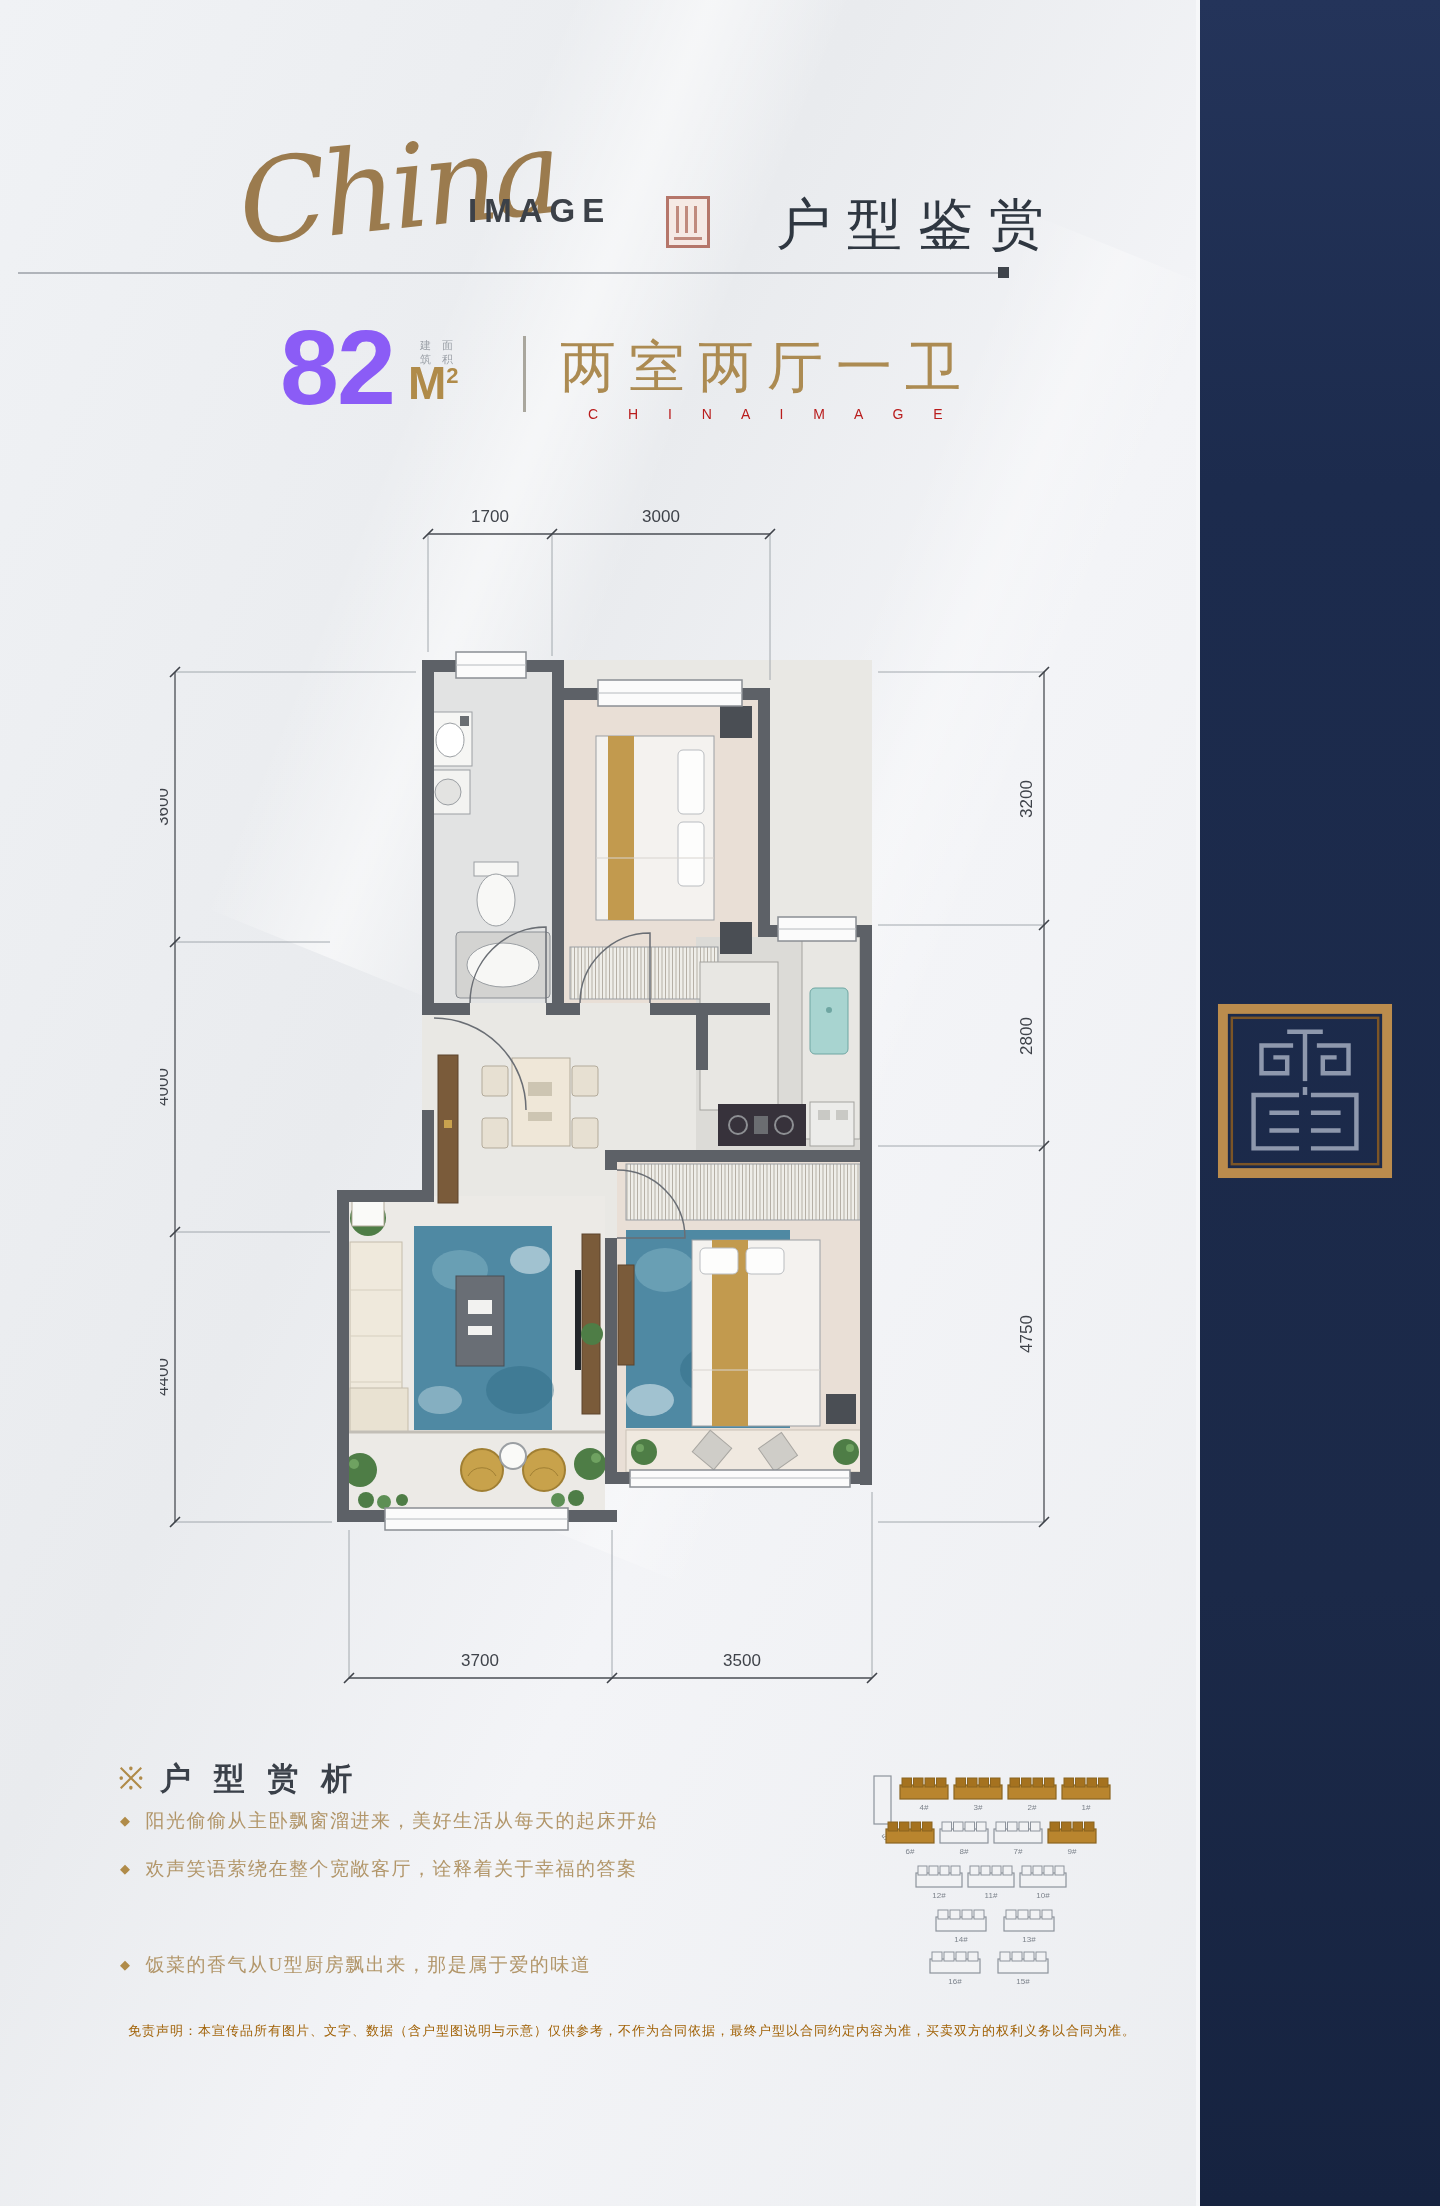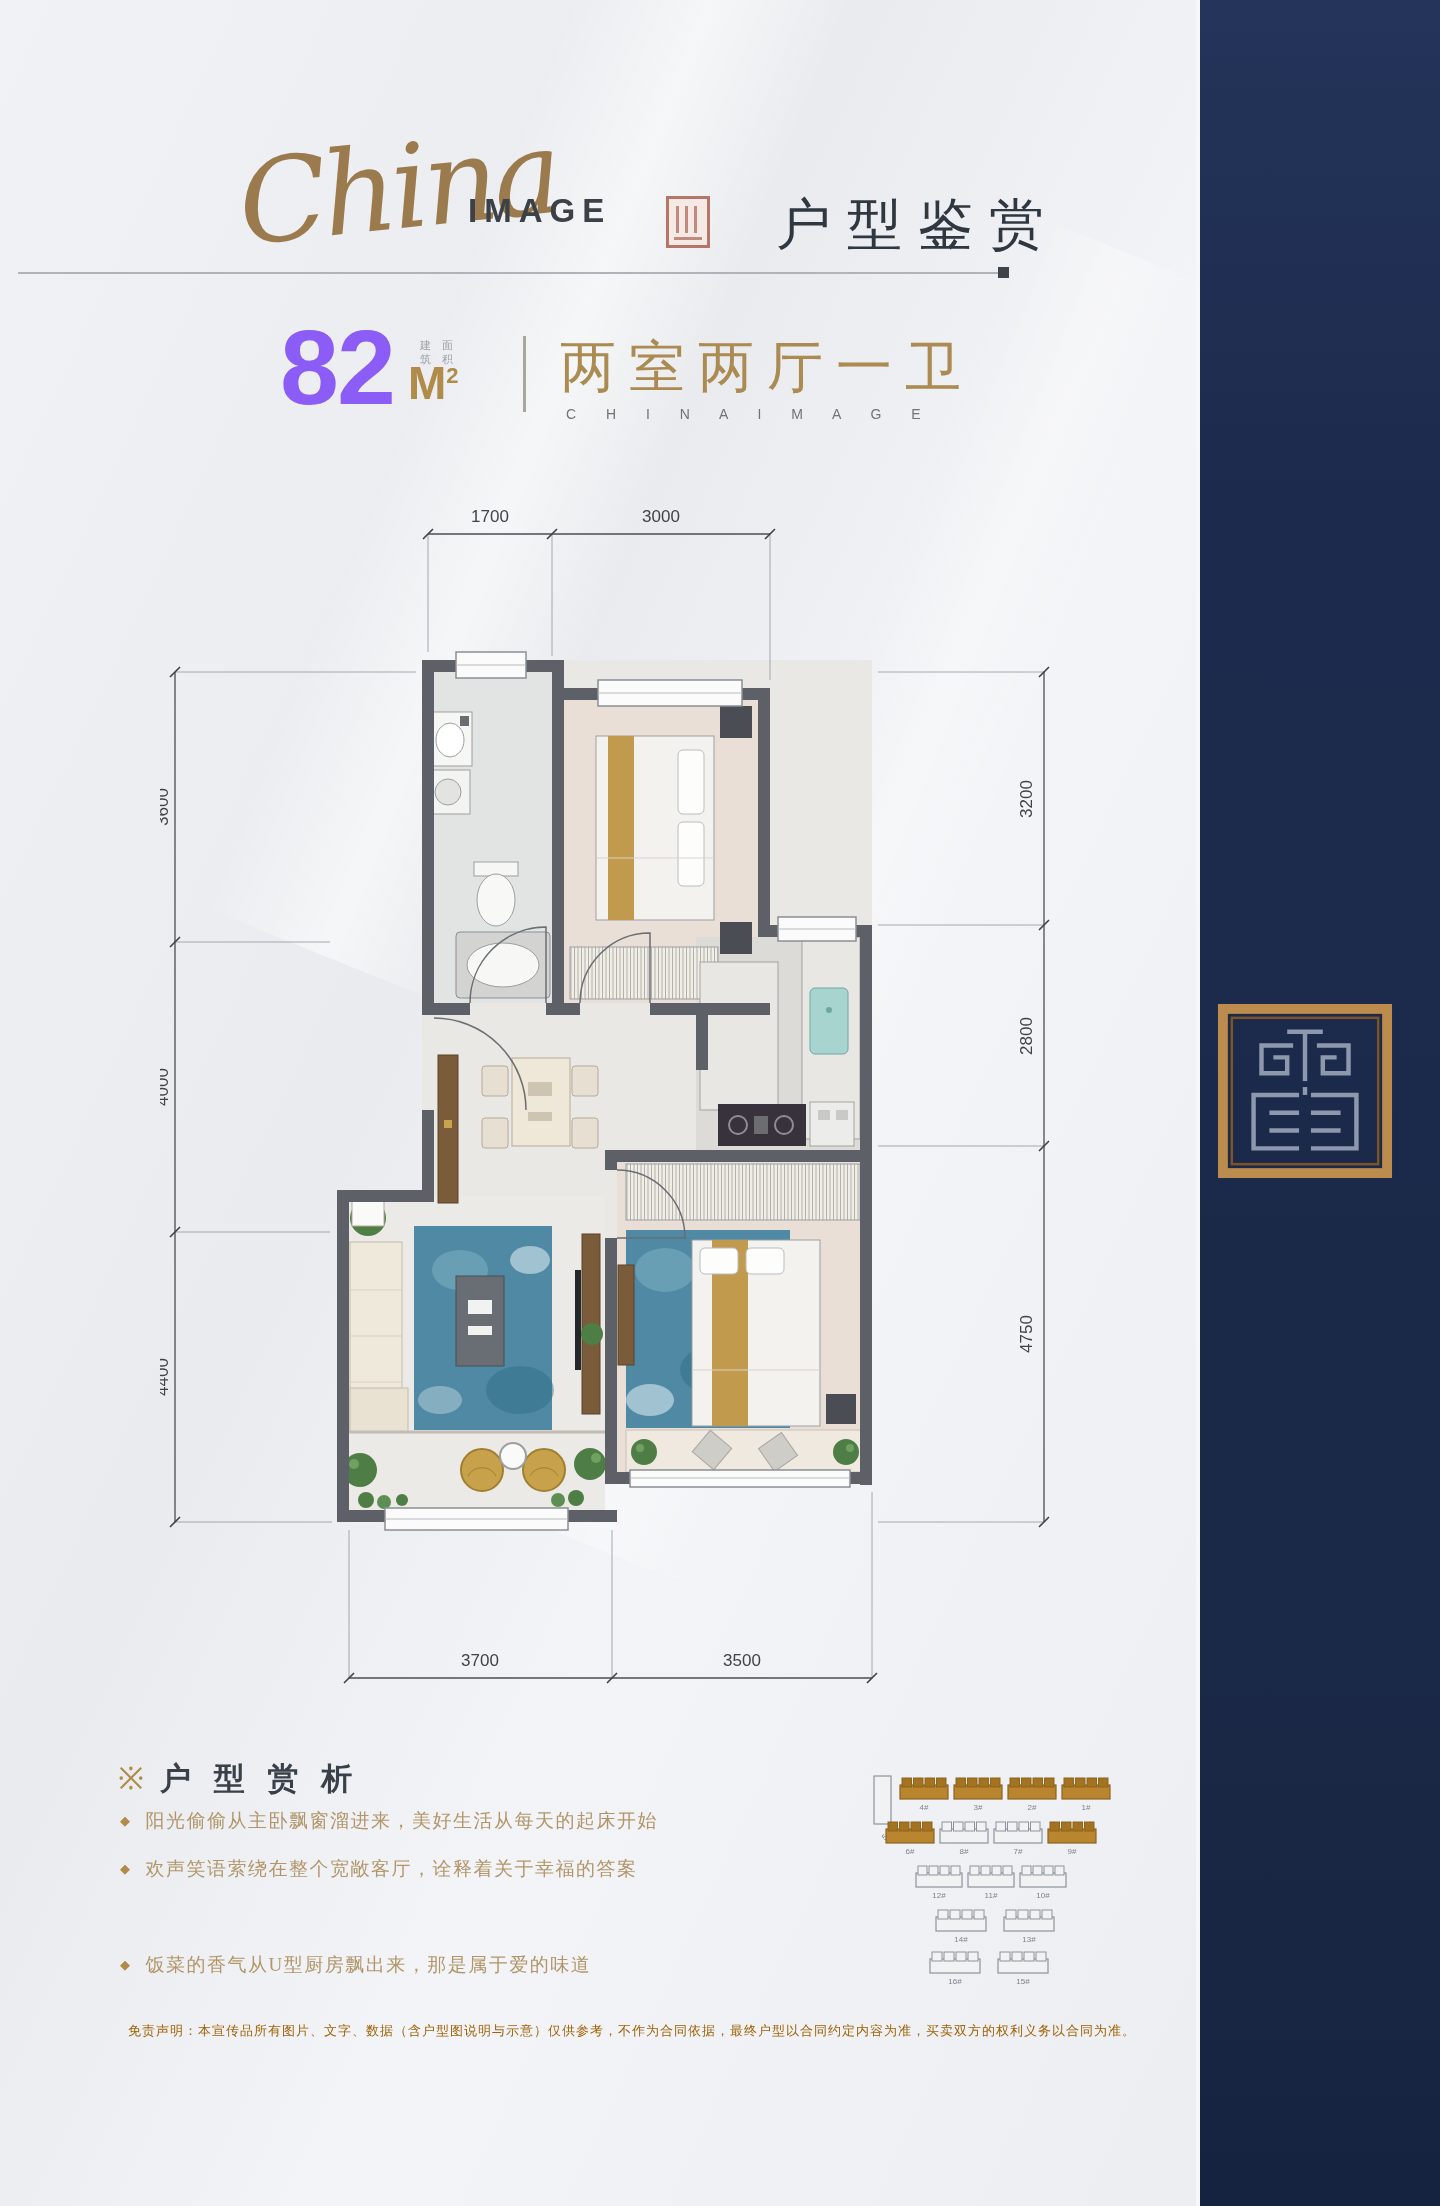--- a/index.html
+++ b/index.html
@@ -39,22 +39,22 @@
   
   .area-number{position:absolute;left:280px;top:314px;font-size:106px;line-height:106px;
     font-weight:700;color:#8b5cf6;letter-spacing:-2px;}
   .area-unit{position:absolute;left:408px;top:356px;font-size:46px;font-weight:700;color:#b08b49;}
   .area-unit sup{font-size:22px;}
   .area-note{position:absolute;left:420px;top:338px;font-size:11px;line-height:14px;
     letter-spacing:4px;color:#9ba0a7;}
   .unit-divider{position:absolute;left:523px;top:336px;width:3px;height:76px;background:#a9a69d;}
   .layout-title{position:absolute;left:560px;top:330px;font-size:56px;letter-spacing:13px;
     color:#ac8b52;font-weight:400;}
-  .layout-latin{position:absolute;left:566px;top:406px;font-size:14px;letter-spacing:13px;
-    color:#737373;}
+  .layout-latin{position:absolute;left:588px;top:406px;font-size:14px;letter-spacing:13px;
+    color:#b91c1c;}
 
   
   .plan-wrap{position:absolute;left:160px;top:470px;width:940px;height:1260px;}
   svg text{font-family:"Liberation Sans","DejaVu Sans",sans-serif;}
 
   
   .analysis{position:absolute;left:118px;top:1756px;width:660px;}
   .analysis-title{font-size:31px;letter-spacing:6px;color:#3a4049;font-weight:700;
     font-family:"DejaVu Serif",serif;}
   .analysis-title .mark{color:#b08b49;margin-right:10px;font-weight:400;}

